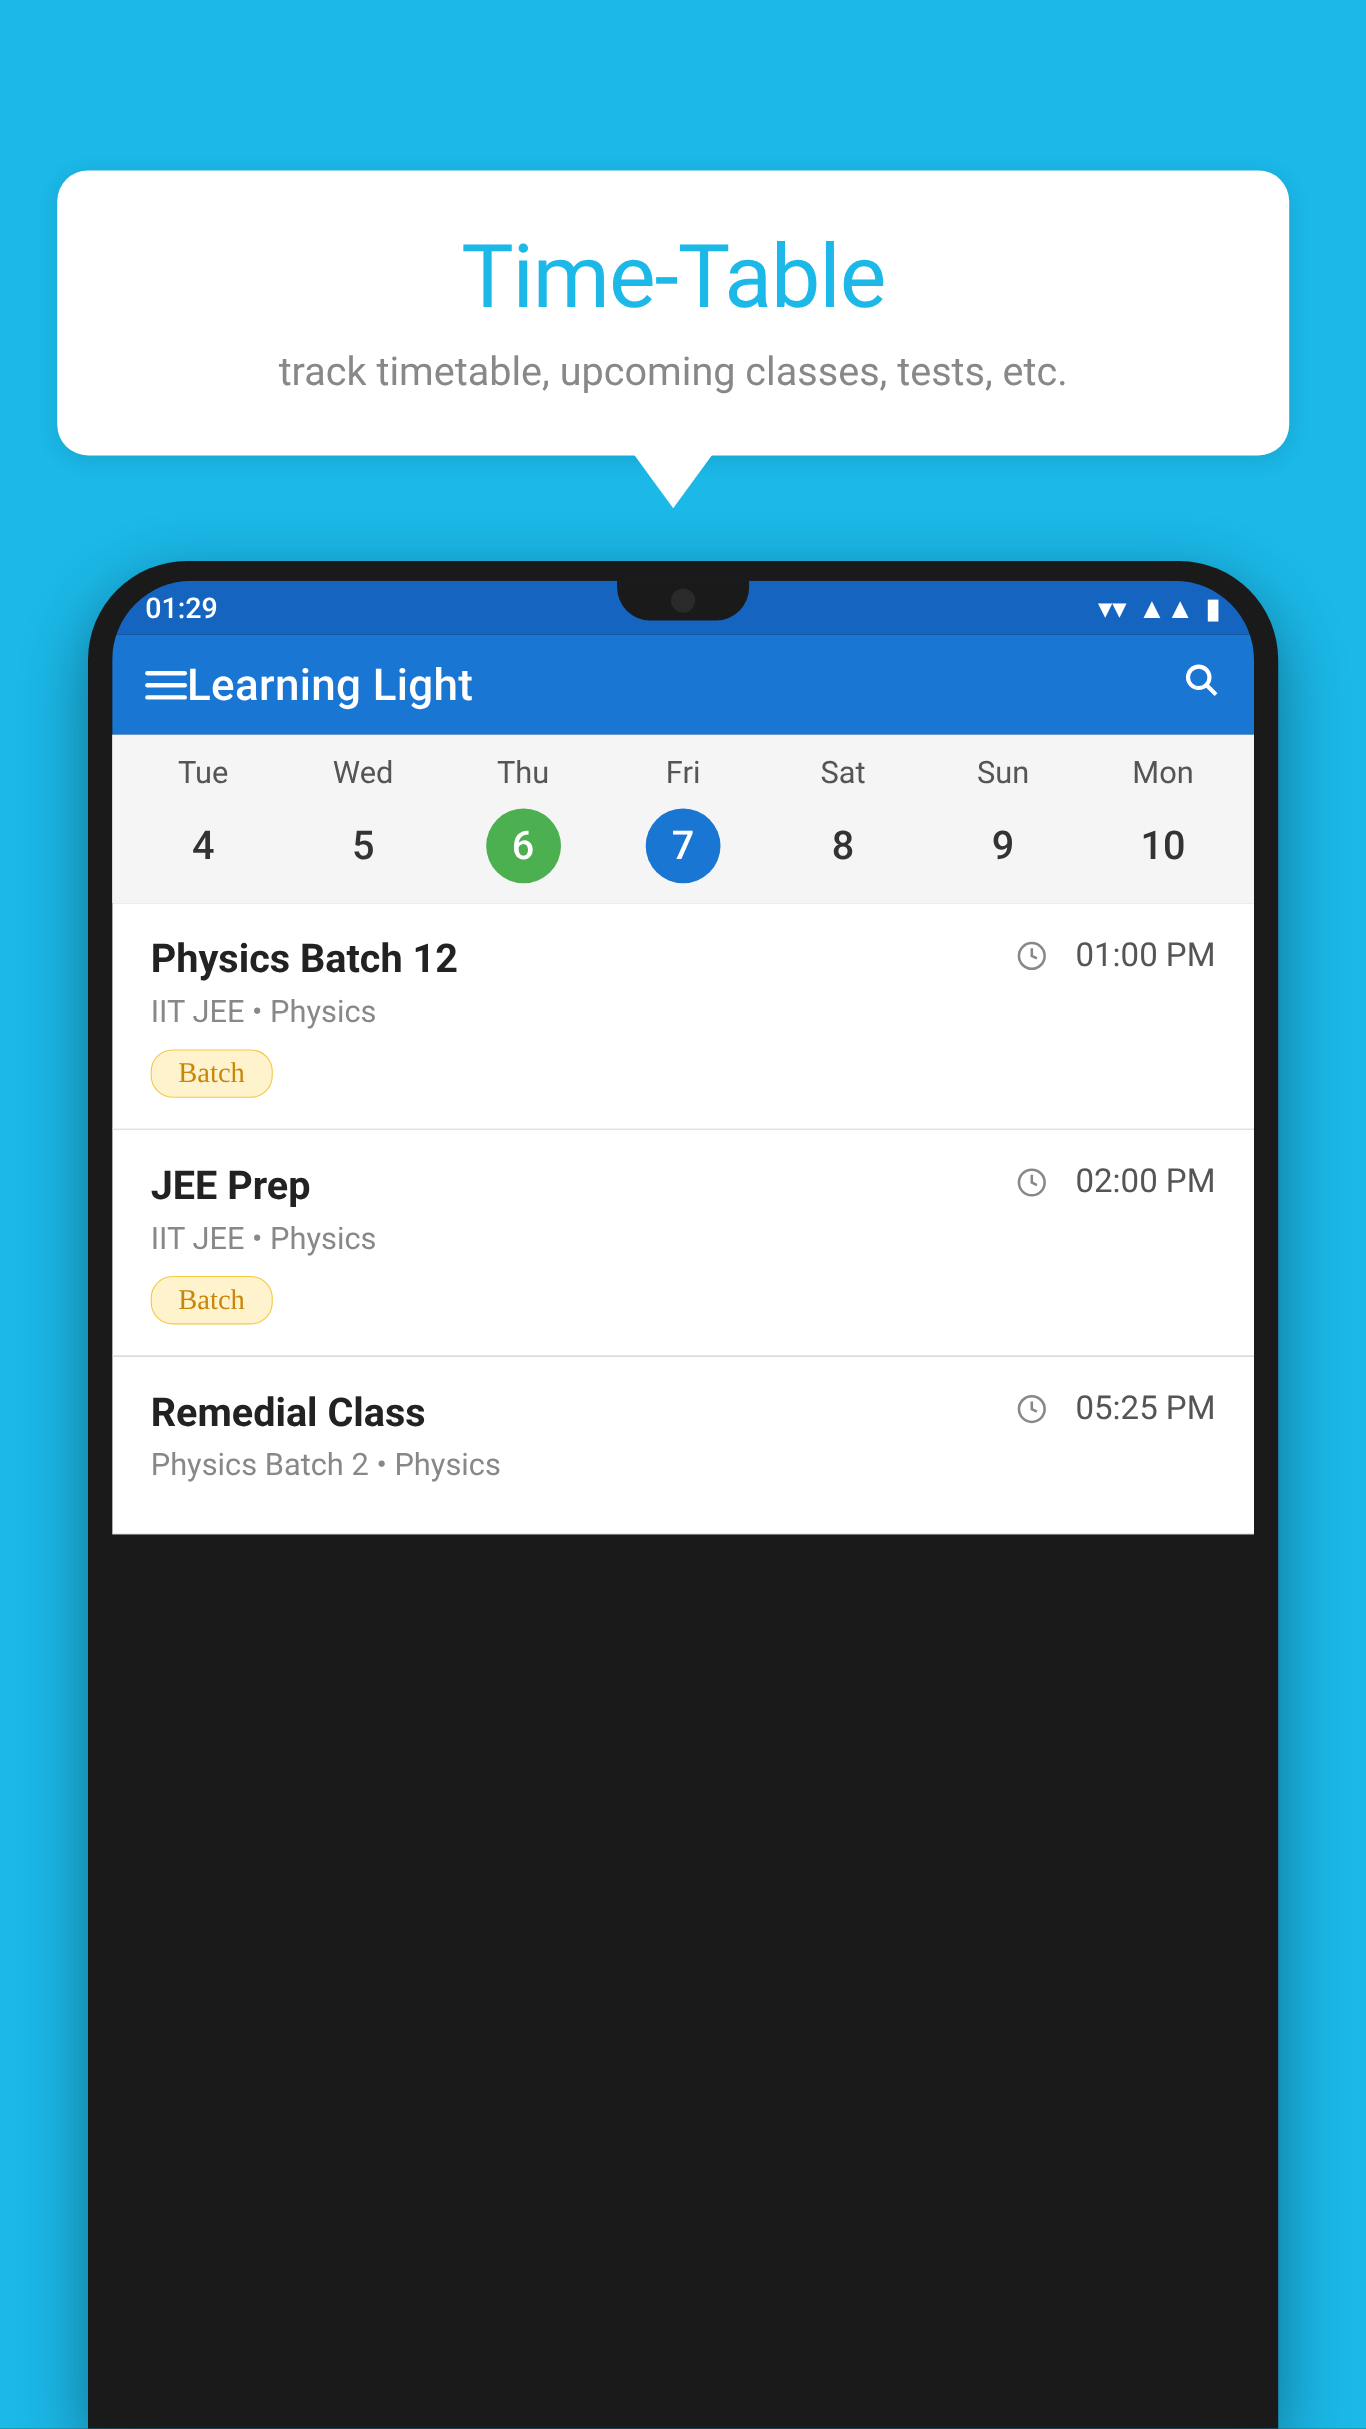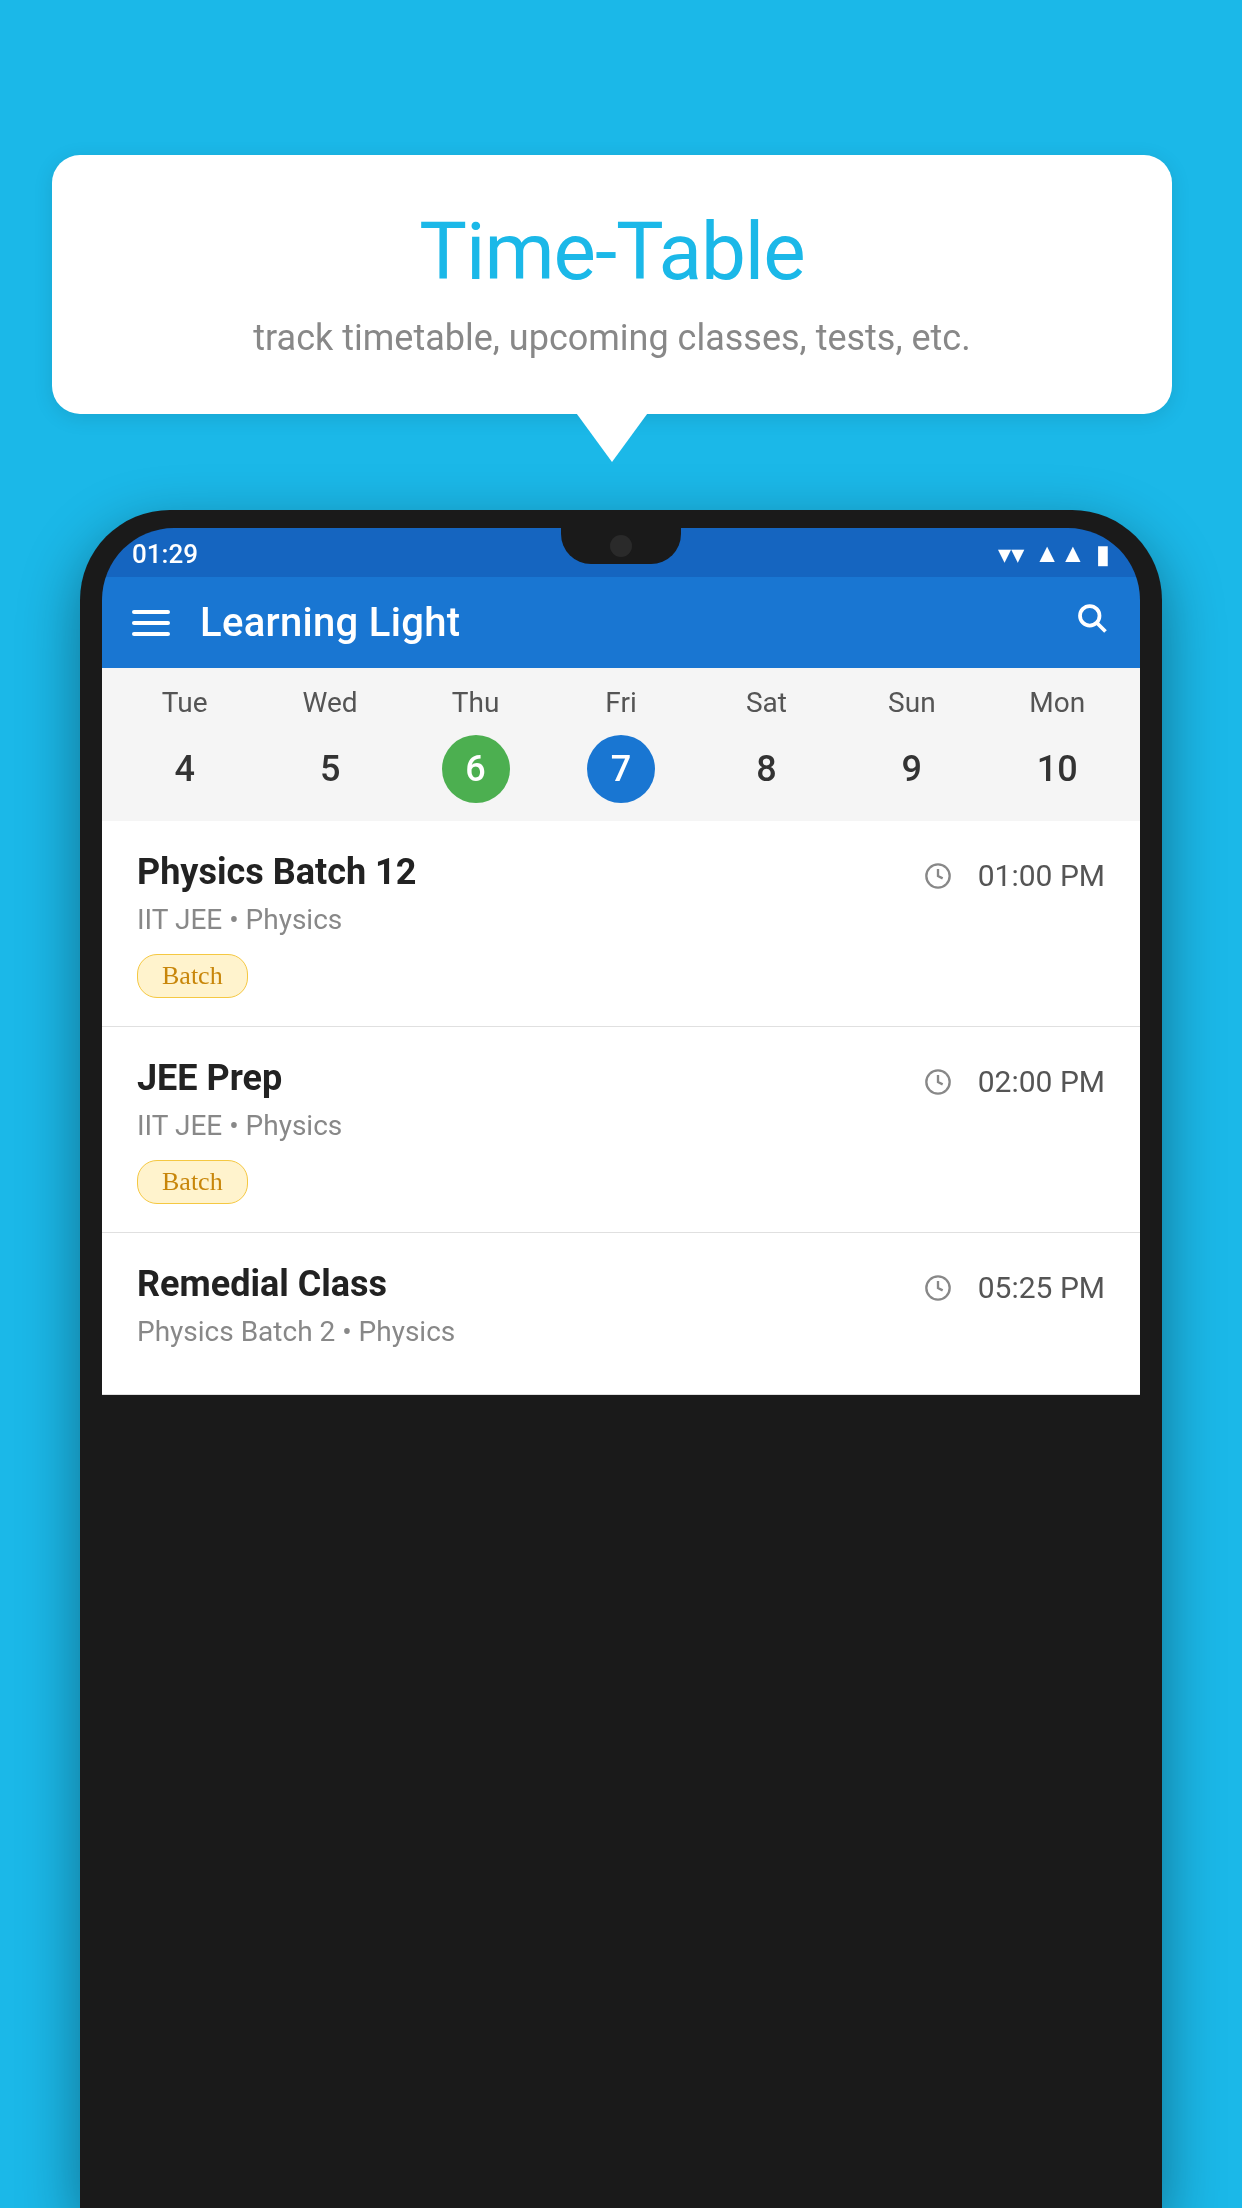--- a/index.html
+++ b/index.html
@@ -110,21 +110,20 @@
       gap: 10px;
       align-items: center;
     }
 
     
     .app-header {
       background: #1976D2;
       display: flex;
       align-items: center;
       padding: 22px 30px;
-      gap: 30px;
     }
 
     .hamburger-icon {
       display: flex;
       flex-direction: column;
       gap: 7px;
       cursor: pointer;
     }
 
     .hamburger-icon span {
@@ -216,21 +215,21 @@
 
     
     .class-item {
       background: white;
       padding: 30px 35px 28px;
       border-bottom: 1px solid #e0e0e0;
     }
 
     .class-item-header {
       display: flex;
-      align-items: flex-end;
+      align-items: flex-start;
       justify-content: space-between;
       margin-bottom: 10px;
     }
 
     .class-name {
       font-size: 36px;
       font-weight: 700;
       color: #222;
     }
 

